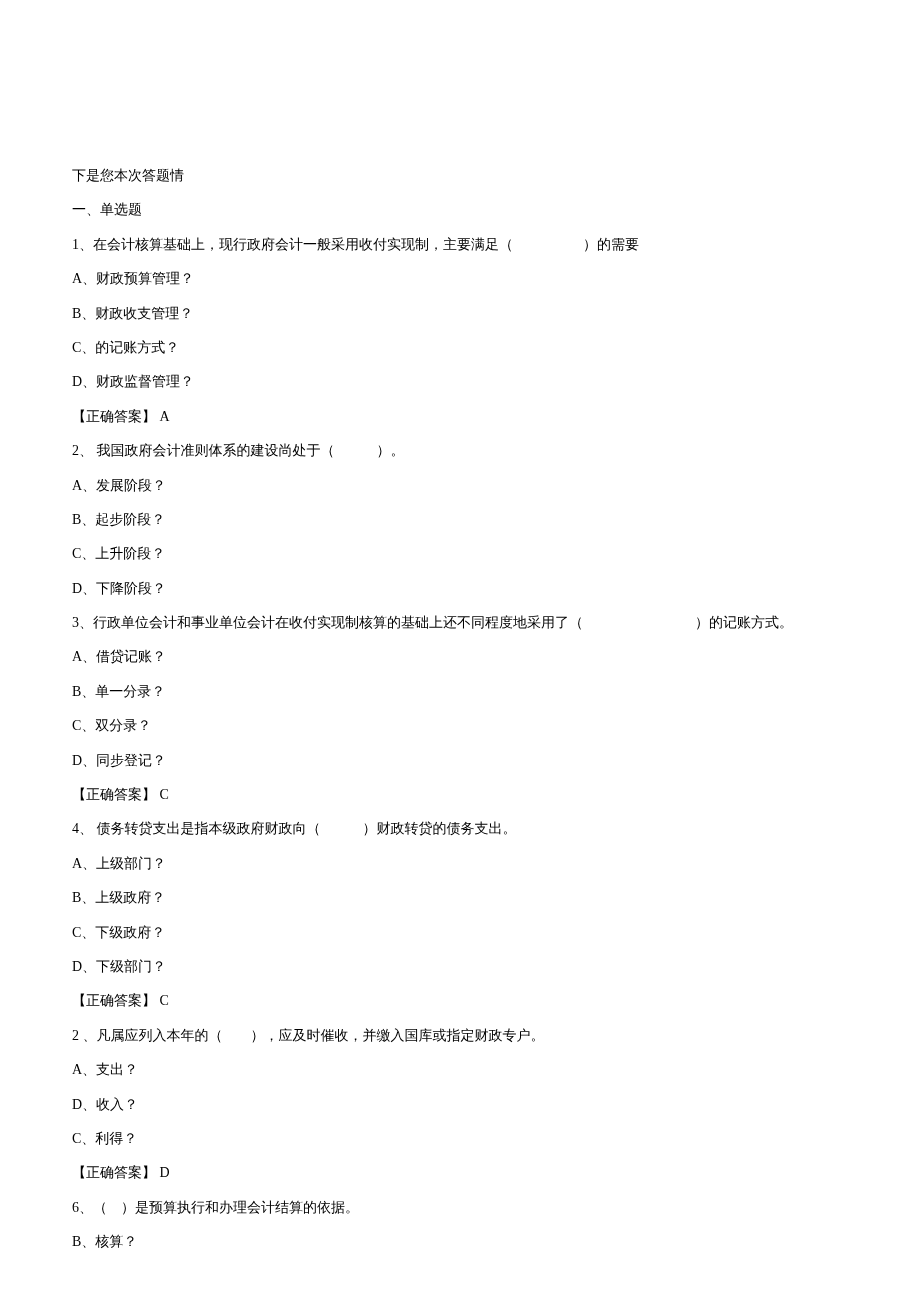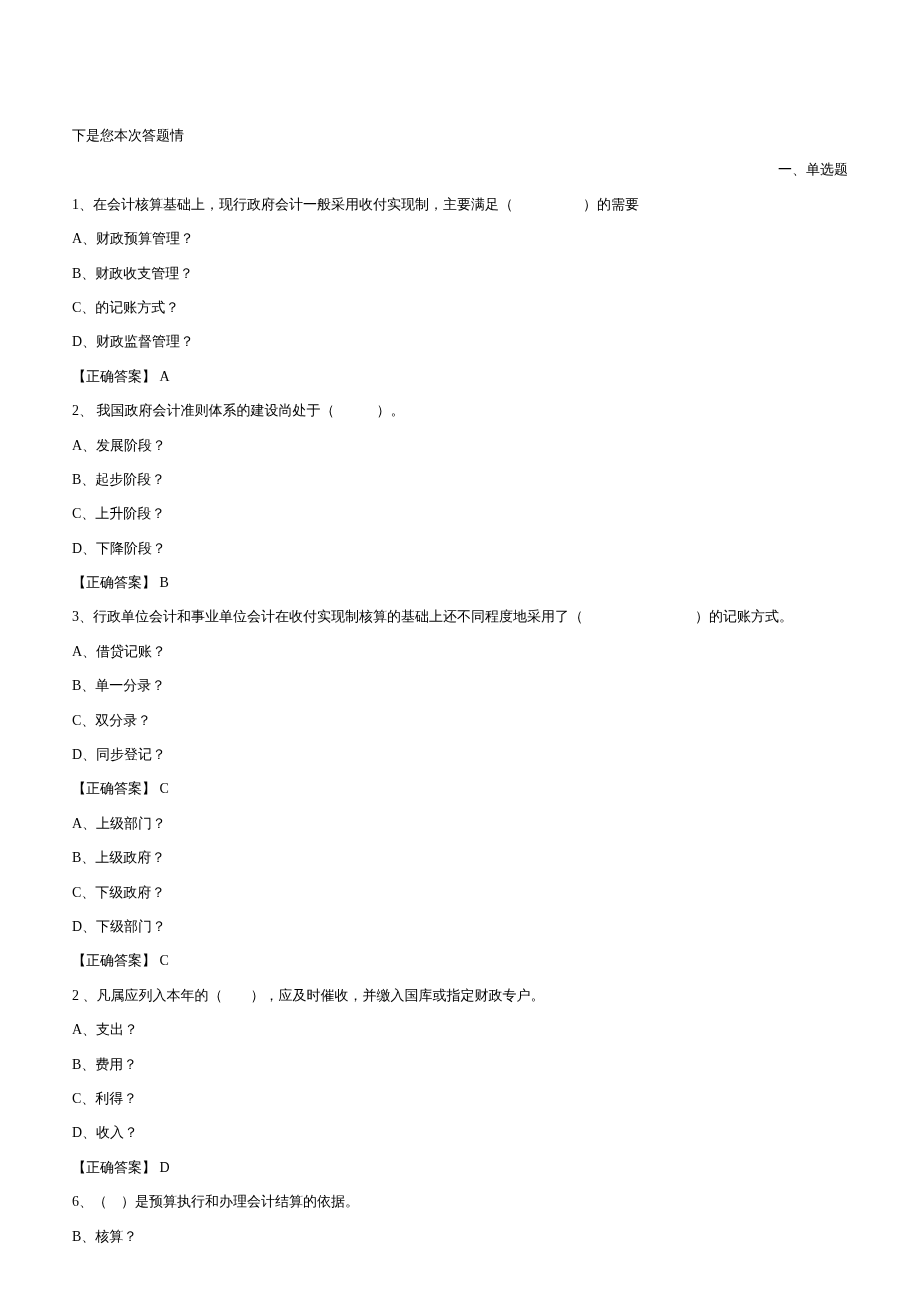--- a/index.html
+++ b/index.html
@@ -11,24 +11,24 @@
       background: #ffffff;
       font-family: "SimSun", "宋体", serif;
       font-size: 14px;
       color: #000000;
       line-height: 1.6;
       width: 920px;
       padding: 125px 72px 60px 72px;
     }
     .intro {
       margin-bottom: 32px;
+      margin-top: 40px;
     }
     .section-title {
       margin-bottom: 12px;
-      text-align: right;
     }
     .line {
       margin-bottom: 12px;
     }
   </style>
 </head>
 <body>
 
 <div class="intro line">下是您本次答题情</div>
 
@@ -42,46 +42,45 @@
   <div class="line">D、财政监督管理？</div>
   <div class="line">【正确答案】 A</div>
 </div>
 
 <div>
   <div class="line">2、 我国政府会计准则体系的建设尚处于（　　　）。</div>
   <div class="line">A、发展阶段？</div>
   <div class="line">B、起步阶段？</div>
   <div class="line">C、上升阶段？</div>
   <div class="line">D、下降阶段？</div>
-  <div class="line">【正确答案】 B</div>
 </div>
 
 <div>
   <div class="line">3、行政单位会计和事业单位会计在收付实现制核算的基础上还不同程度地采用了（　　　　　　　 ）的记账方式。</div>
   <div class="line">A、借贷记账？</div>
   <div class="line">B、单一分录？</div>
   <div class="line">C、双分录？</div>
   <div class="line">D、同步登记？</div>
   <div class="line">【正确答案】 C</div>
 </div>
 
 <div>
+  <div class="line">4、 债务转贷支出是指本级政府财政向（　　　）财政转贷的债务支出。</div>
   <div class="line">A、上级部门？</div>
   <div class="line">B、上级政府？</div>
   <div class="line">C、下级政府？</div>
   <div class="line">D、下级部门？</div>
   <div class="line">【正确答案】 C</div>
 </div>
 
 <div>
   <div class="line">2 、凡属应列入本年的（　　），应及时催收，并缴入国库或指定财政专户。</div>
   <div class="line">A、支出？</div>
-  <div class="line">B、费用？</div>
+  <div class="line">D、收入？</div>
   <div class="line">C、利得？</div>
-  <div class="line">D、收入？</div>
   <div class="line">【正确答案】 D</div>
 </div>
 
 <div>
   <div class="line">6、（　）是预算执行和办理会计结算的依据。</div>
   <div class="line">B、核算？</div>
 
 </div>
 
 </body></html>

